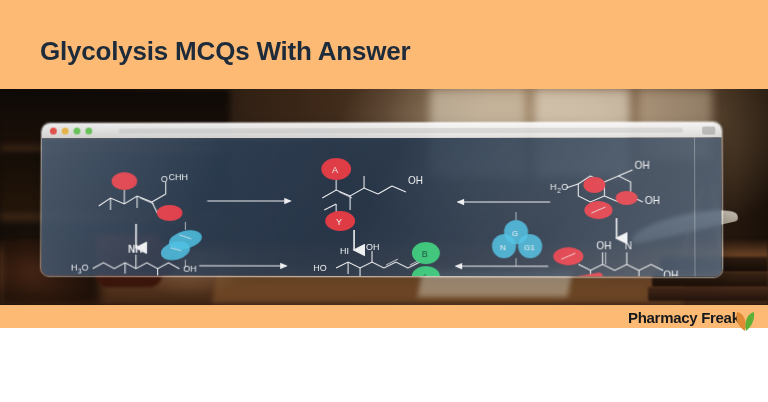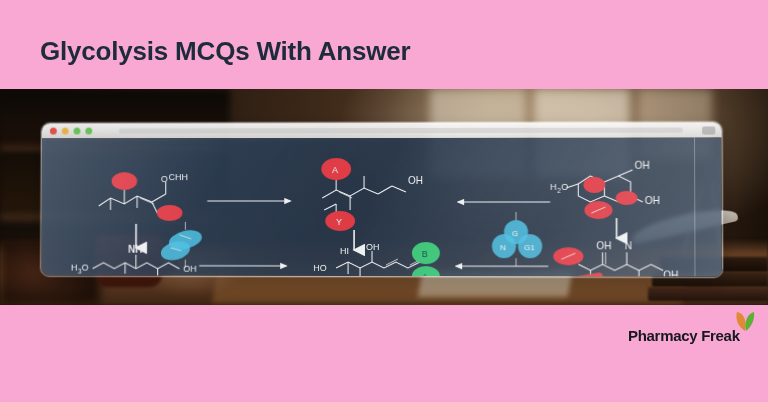--- a/index.html
+++ b/index.html
@@ -8,22 +8,22 @@
     width: 768px;
     height: 402px;
     overflow: hidden;
     background: #ffffff;
     font-family: "Liberation Sans", sans-serif;
   }
 
   #page {
     position: relative;
     width: 768px;
-    height: 402px;
-    background: #f9a8d4;
+    height: 328px;
+    background: #fdba74;
   }
 
   
   .page-title {
     position: absolute;
     left: 40px;
     top: 36px;
     font-size: 26px;
     font-weight: bold;
     letter-spacing: -0.2px;
@@ -238,21 +238,21 @@
   }
 
   .diagram-svg { position: absolute; inset: 0; width: 100%; height: 100%; }
 
   
   .logo {
     position: absolute;
     left: 628px;
     top: 310px;
     display: flex;
-    align-items: flex-end;
+    align-items: flex-start;
     gap: 18px;
   }
   .logo-text {
     font-size: 15px;
     font-weight: bold;
     color: #15181c;
     letter-spacing: -0.3px;
     line-height: 1;
   }
   .logo-leaves { position: relative; width: 26px; height: 22px; margin-left: -26px; margin-bottom: 11px; }

